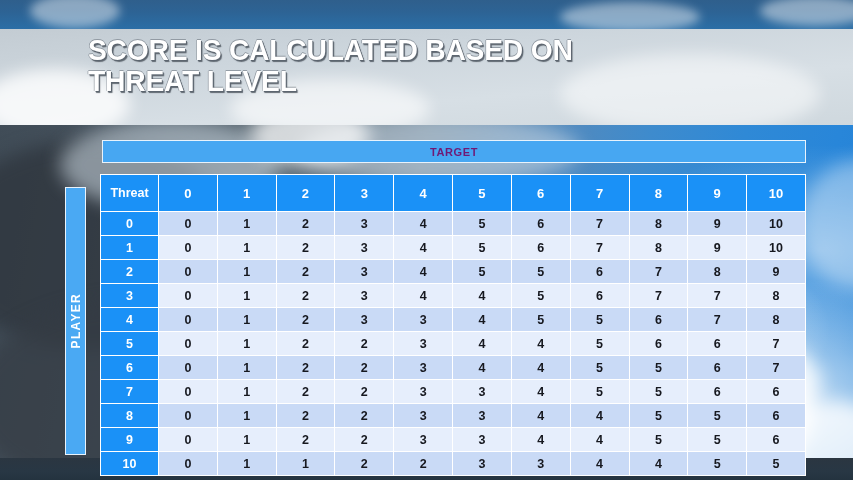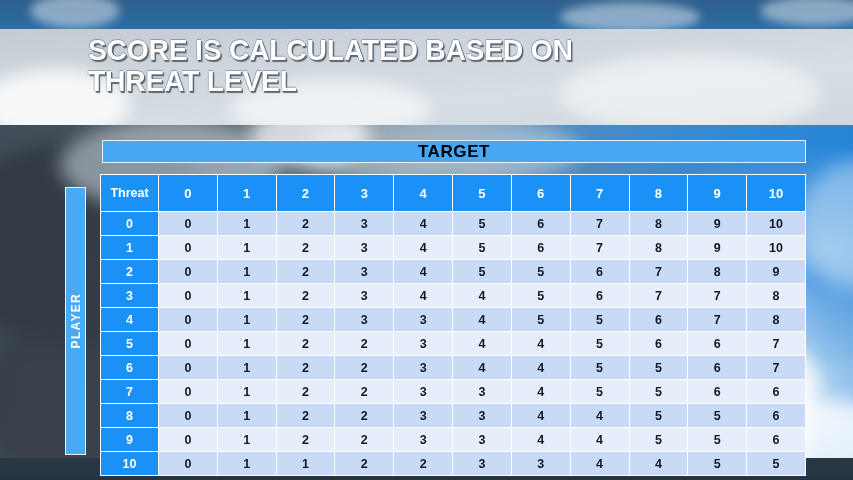--- a/index.html
+++ b/index.html
@@ -78,22 +78,22 @@
       1px 1px 0 #5d6670, 1.6px 1.6px 1px rgba(60,68,78,0.75),
       -0.7px 0 0 rgba(110,118,128,0.6), 0 -0.7px 0 rgba(110,118,128,0.6);
     z-index:4;
   }
 
   
   .target-bar {
     position:absolute; left:102px; top:140px; width:704px; height:23px;
     background:#47a7f2;
     border:1px solid #e9f3fc;
-    color:#000000;
-    font-size:17px;
+    color:#701a75;
+    font-size:11px;
     font-weight:bold;
     letter-spacing:0.6px;
     display:flex; align-items:center; justify-content:center;
     z-index:3;
   }
 
   
   .player-bar {
     position:absolute; left:65px; top:187px; width:21px; height:268px;
     background:#4aa9f3;

